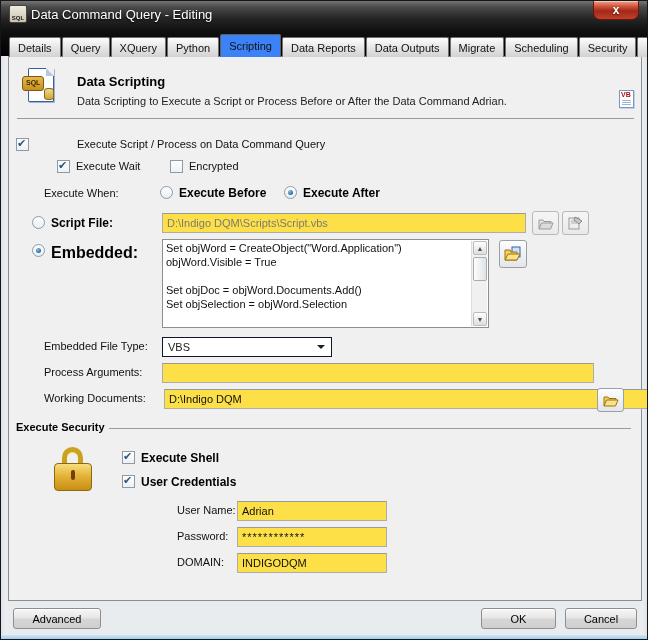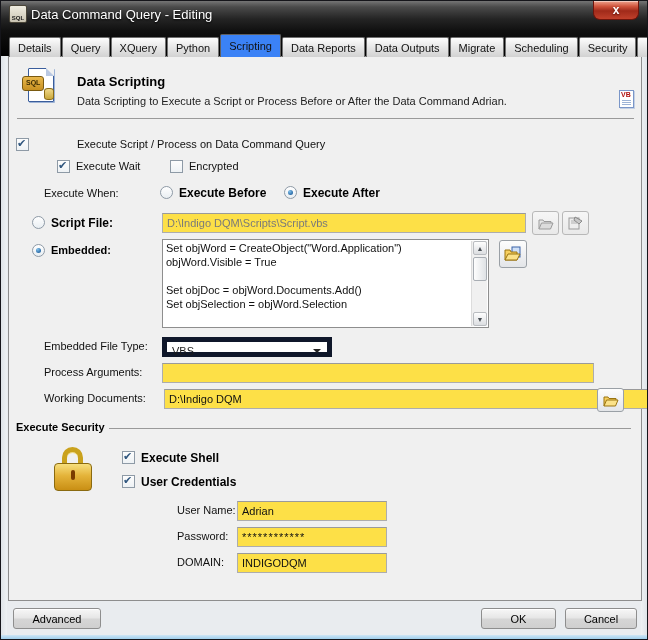--- a/index.html
+++ b/index.html
@@ -72,21 +72,21 @@
     border:1px solid #b9bcc0; border-radius:2px; color:#4a5056; font-size:7px; text-align:center; line-height:13px; }
   .varrow.up { top:0; } .varrow.down { bottom:0; }
   .vthumb { position:absolute; left:1px; top:16px; width:14px; height:24px; background:linear-gradient(90deg,#fdfdfd,#dfe2e5);
     border:1px solid #a8adb3; border-radius:2px; }
 
   .iconbtn { position:absolute; width:27px; height:24px; border:1px solid #9aa0a6; border-radius:3px;
     background:linear-gradient(180deg,#fdfdfd,#e3e5e8); display:flex; align-items:center; justify-content:center; }
   .iconbtn.big { width:28px; height:28px; }
   .iconbtn.disabled { border-color:#b8b8b8; background:linear-gradient(180deg,#f6f6f6,#e9e9e9); }
 
-  .combo { position:absolute; left:153px; top:280px; width:170px; height:20px; background:#fff; border:5px solid #0f172a; }
+  .combo { position:absolute; left:153px; top:280px; width:170px; height:20px; background:#fff; border:1px solid #0f172a; }
   .combo .val { position:absolute; left:5px; top:3px; }
   .combo .arr { position:absolute; right:6px; top:7px; width:0; height:0; border:4px solid transparent; border-top-color:#222; }
 
   .grp-lbl { position:absolute; left:7px; top:364px; font-weight:bold; color:#000; }
   .grp-line { position:absolute; left:100px; top:371px; right:10px; height:1px; background:#9a9a9a; }
 
   .lock { position:absolute; left:45px; top:390px; width:38px; height:46px; }
   .shackle { position:absolute; left:8px; top:0; width:21px; height:20px; border:5px solid #caa21d; border-bottom:none;
     border-radius:11px 11px 0 0; box-shadow:inset 0 1px 0 #f4dd7e; }
   .lockbody { position:absolute; left:0; top:16px; width:38px; height:28px; border-radius:4px;
@@ -174,21 +174,21 @@
     <div class="iconbtn disabled" style="left:553px; top:154px;">
       <svg width="15" height="14" viewBox="0 0 15 14">
         <rect x="1" y="2" width="10" height="11" fill="#eee" stroke="#9a9a9a"></rect>
         <line x1="3" y1="5" x2="9" y2="5" stroke="#b0b0b0"></line>
           <line x1="3" y1="7" x2="9" y2="7" stroke="#b0b0b0"></line>
         <path d="M7 1 L14 5 L11 8 L6 4 Z" fill="#c8c8c8" stroke="#8a8a8a"></path>
       </svg>
     </div>
 
     <div class="radio selected" style="left:23px; top:187px;"></div>
-    <div class="lbl b" style="left:42px; top:187px; font-size:11px;">Embedded:</div>
+    <div class="lbl b" style="left:42px; top:187px; font-size:16px;">Embedded:</div>
     <div class="codebox">
       <div class="code-text">Set objWord = CreateObject("Word.Application")
 objWord.Visible = True
 
 Set objDoc = objWord.Documents.Add()
 Set objSelection = objWord.Selection
 
 objSelection.TypeText "Services Report"</div>
       <div class="vscroll">
         <div class="varrow up">▲</div>

